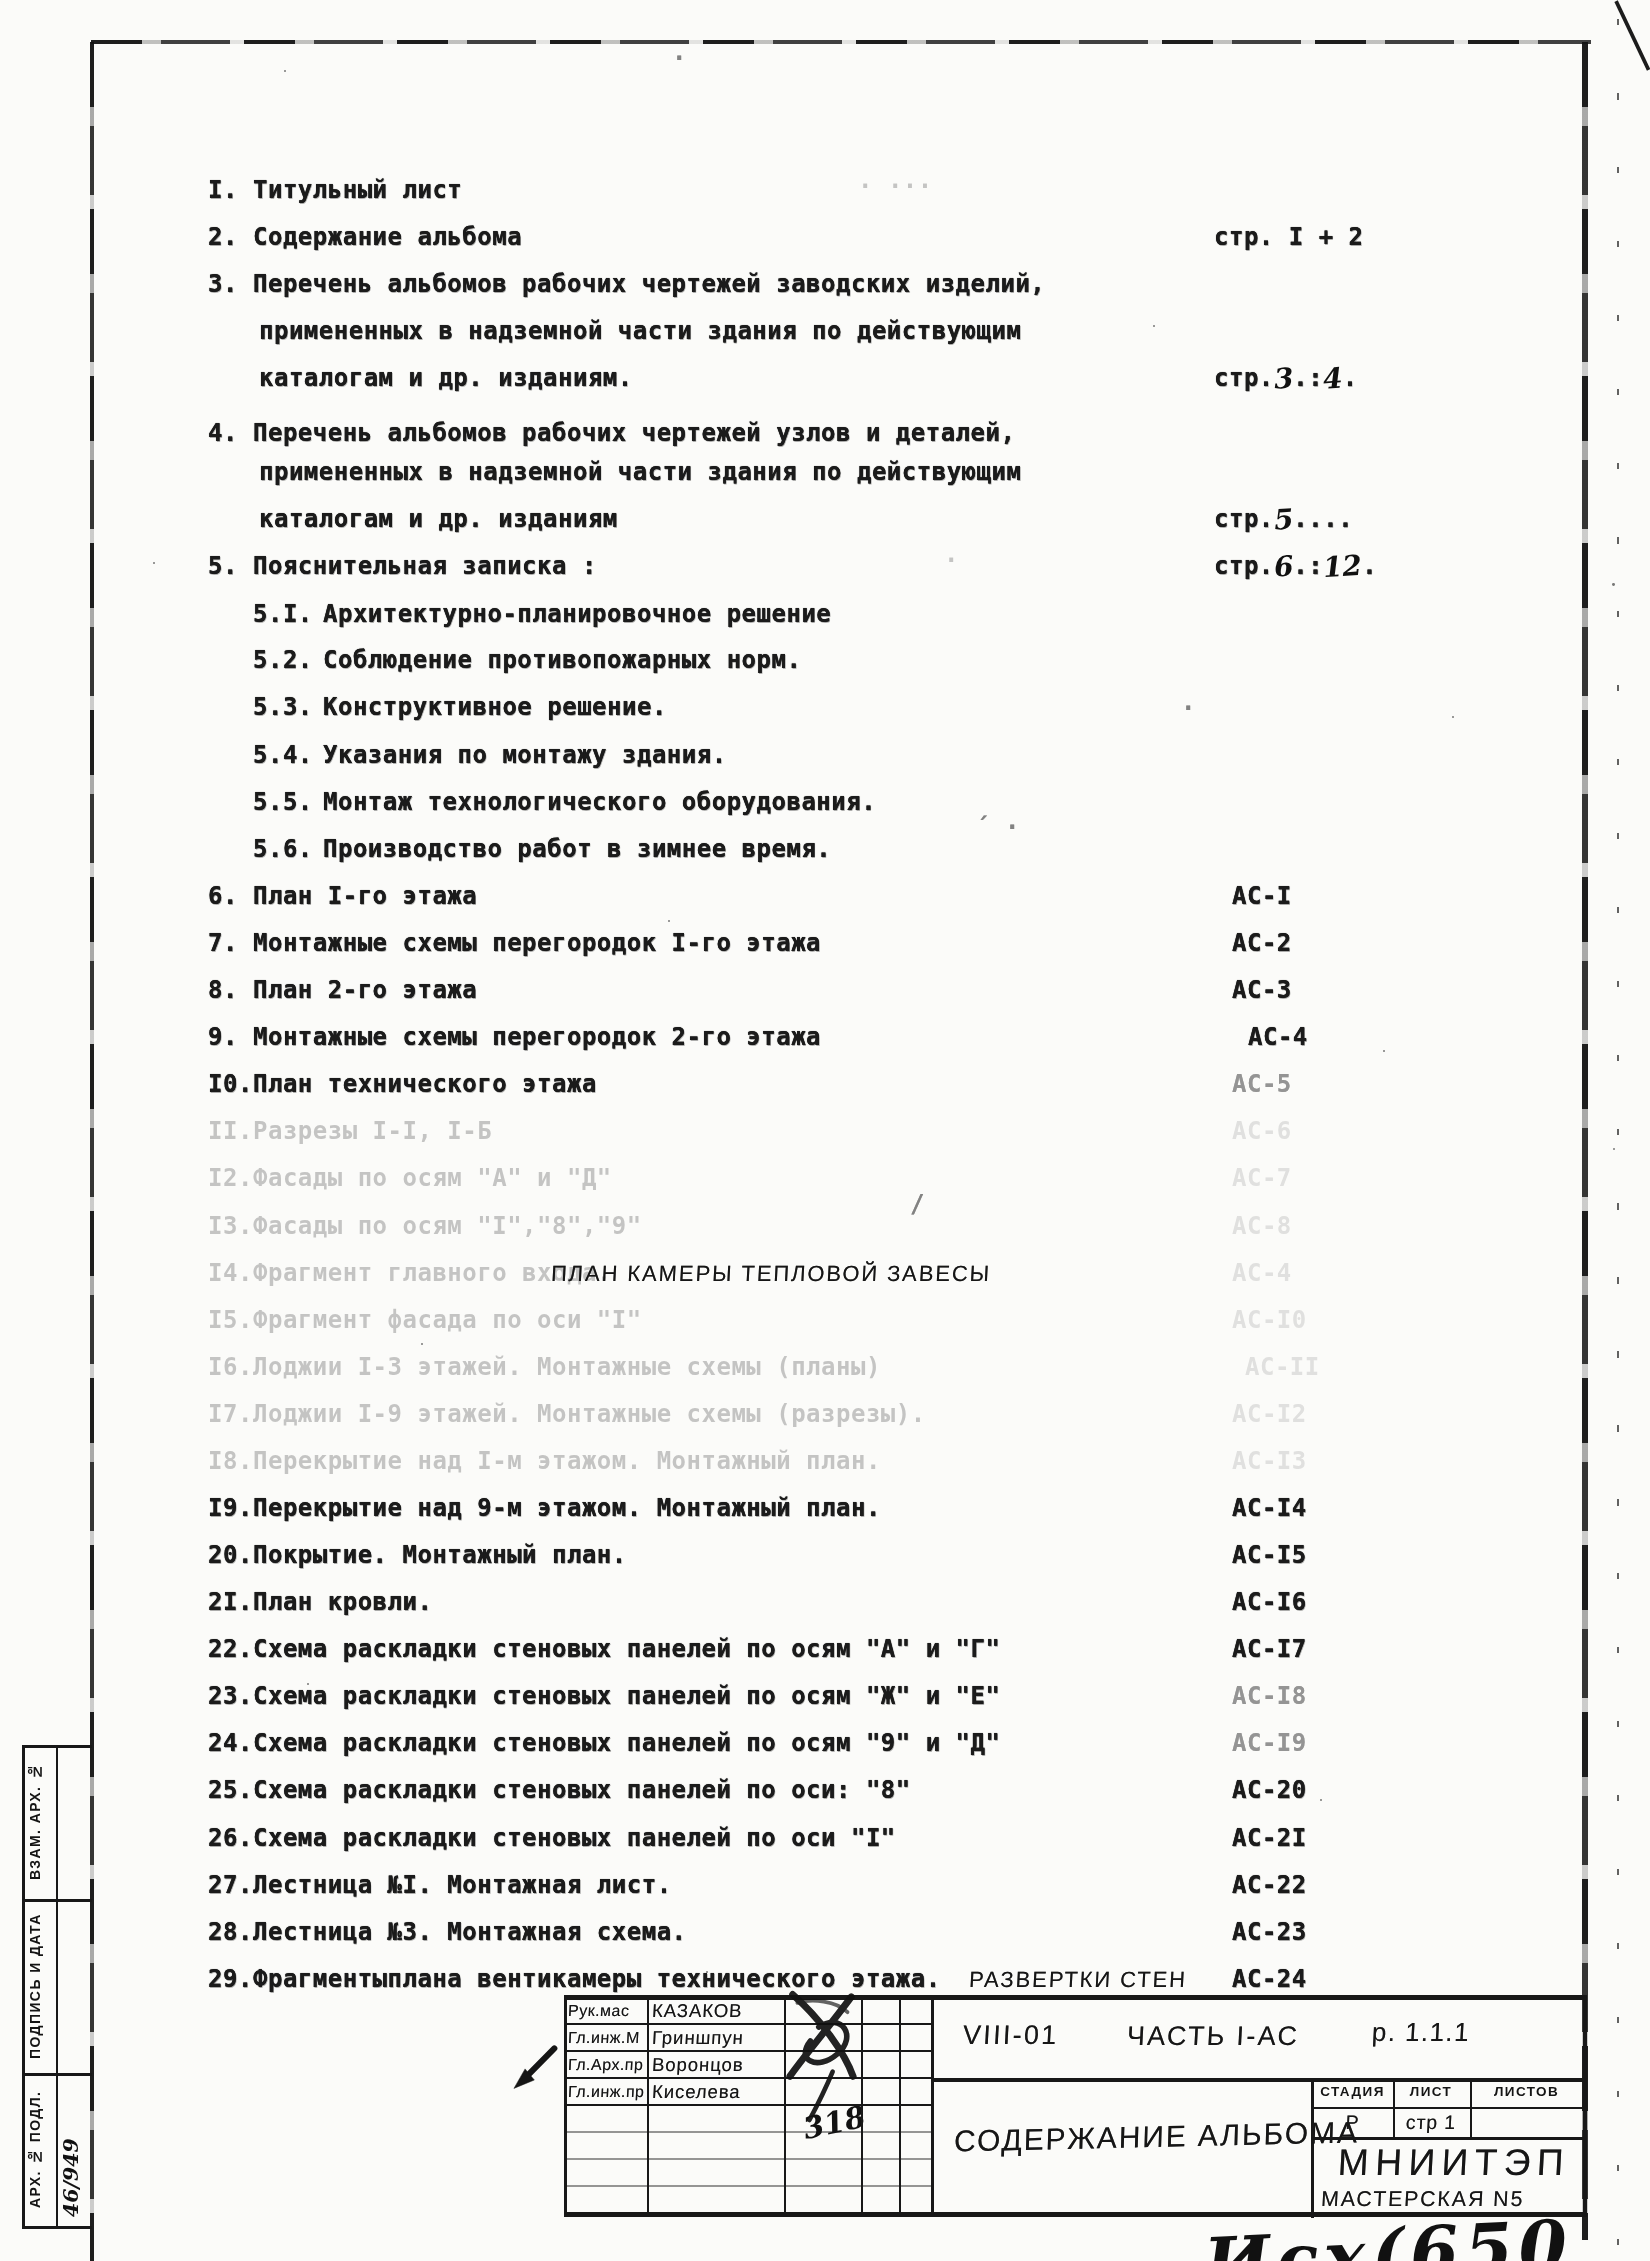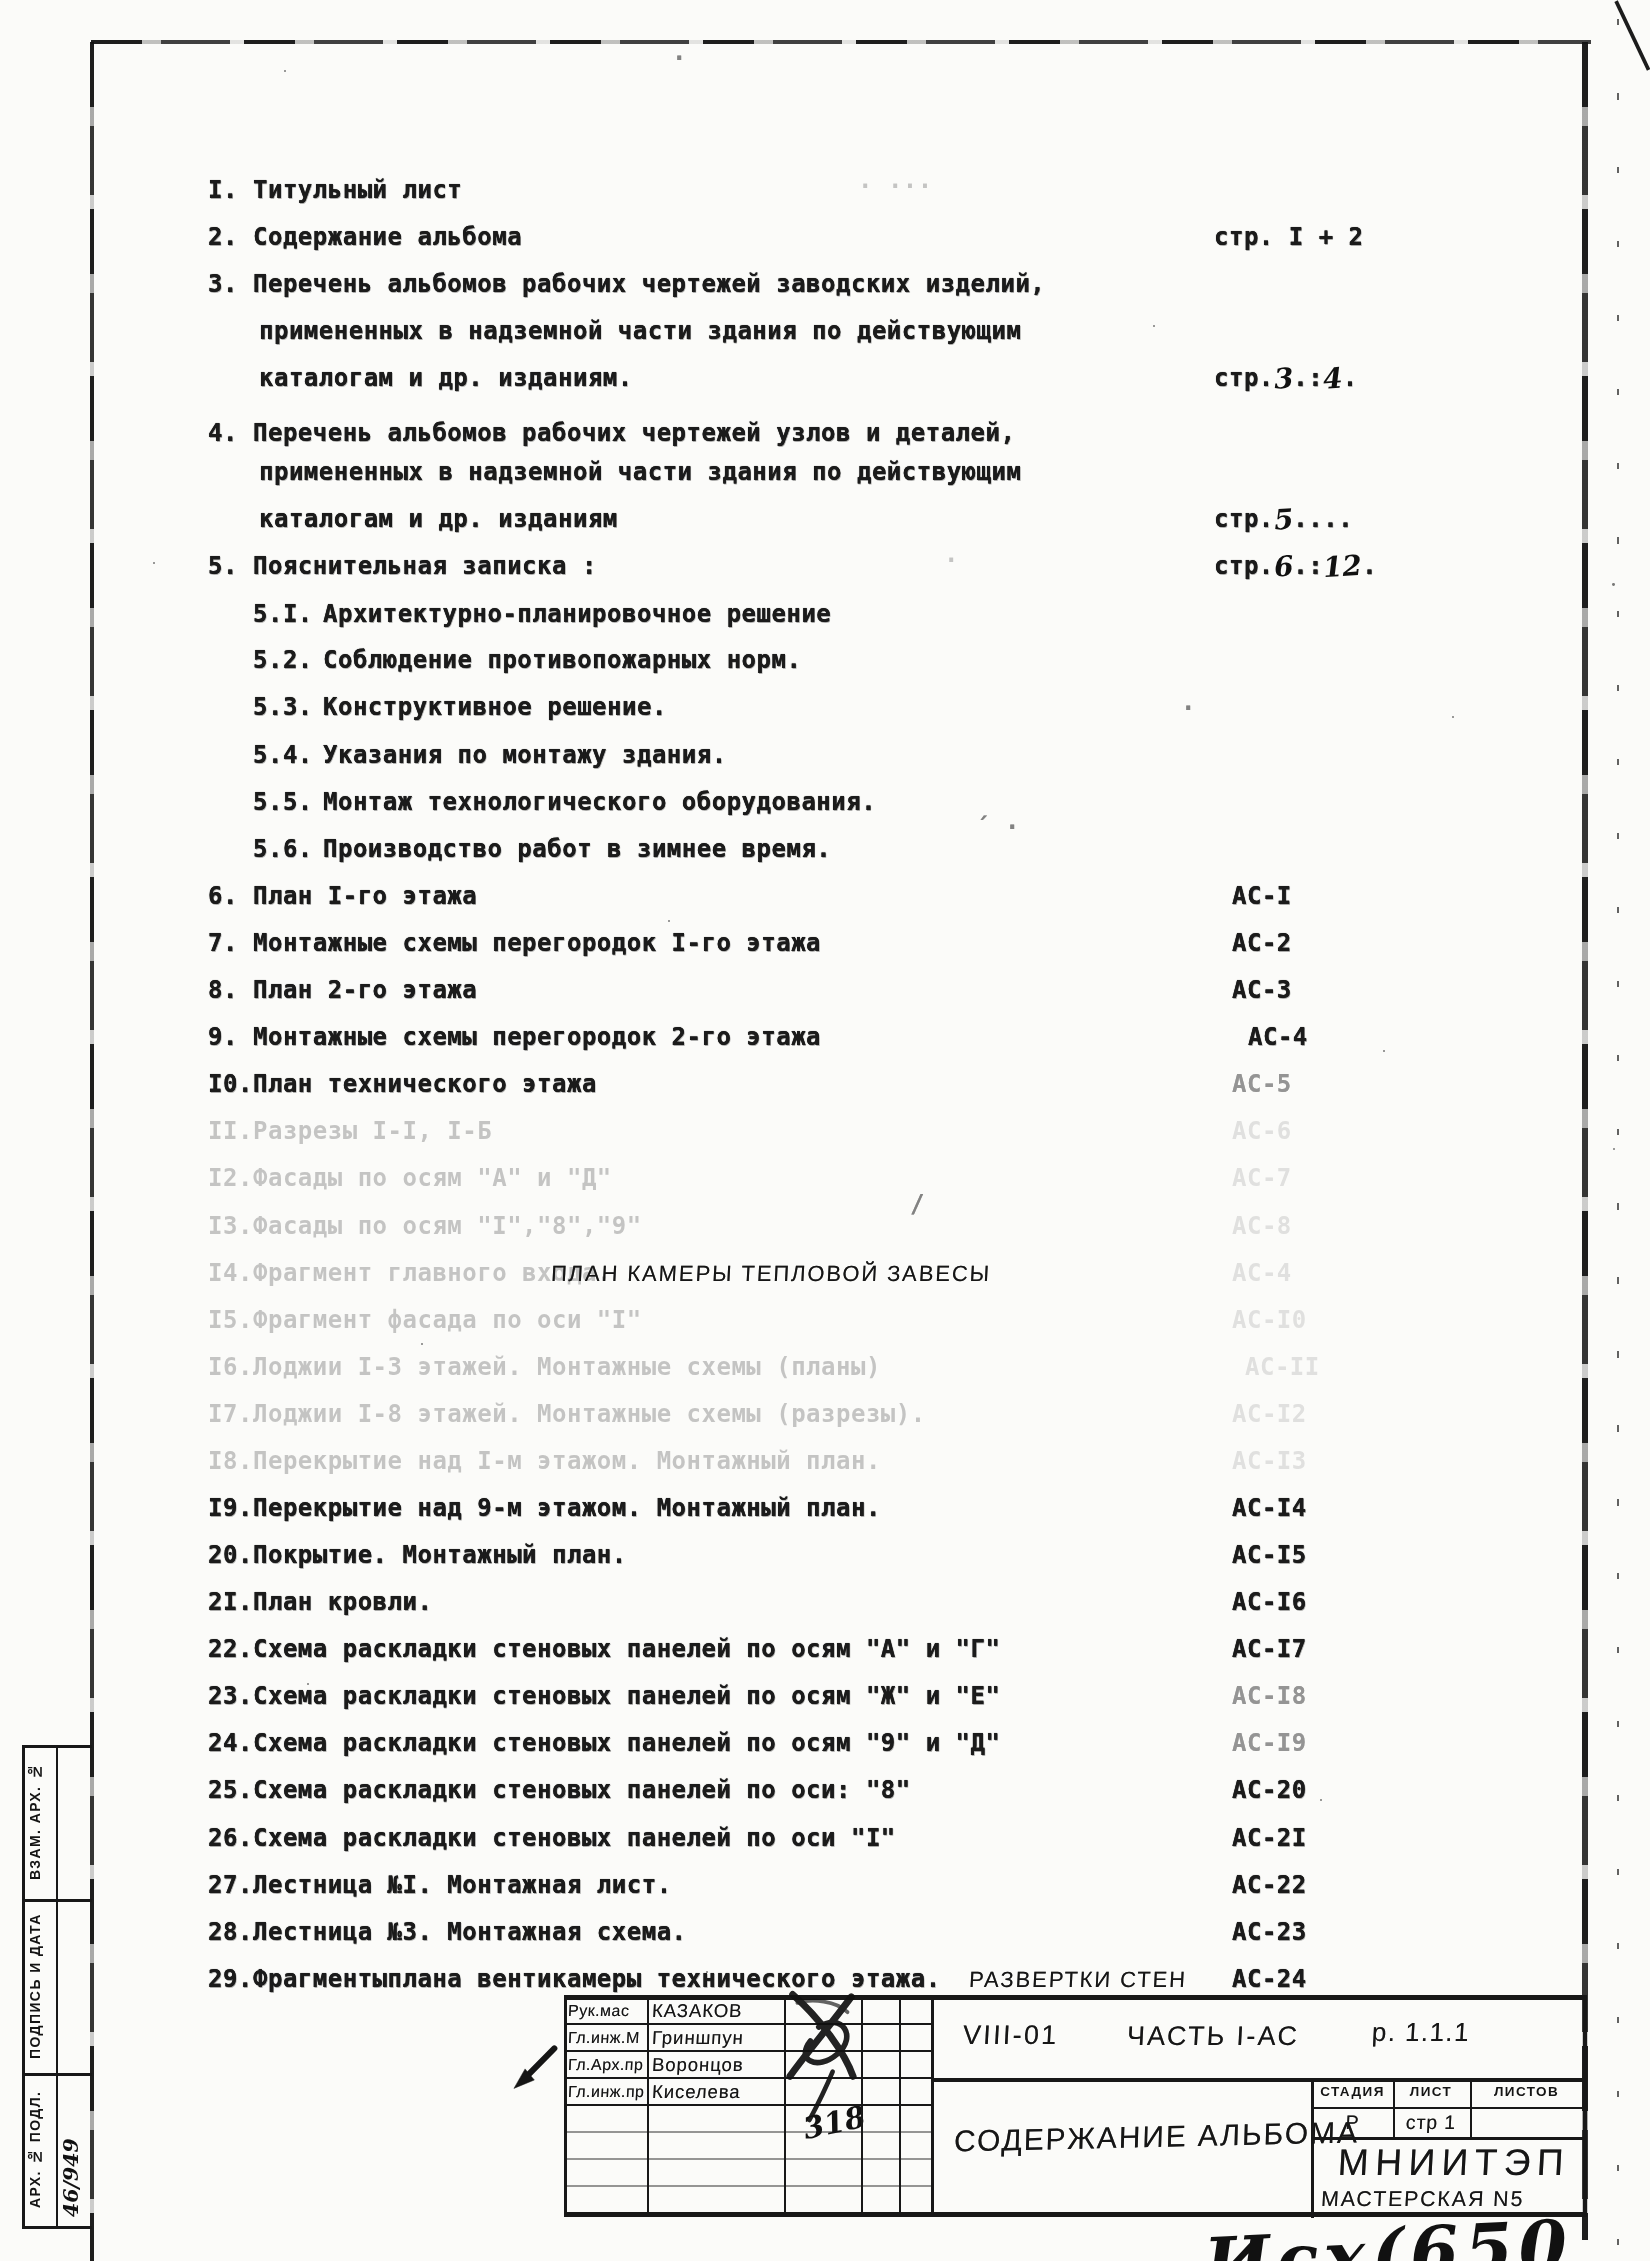--- a/index.html
+++ b/index.html
@@ -120,21 +120,21 @@
         <span class="typed fade2">АС-4</span>
       </div>
       <div class="abs typed fade2" style="left: 208px; top: 1307px;"><span class="tnum">I5.</span><span class="ttext">Фрагмент фасада по оси "I"</span></div>
       <div class="abs refwrap fade2" style="left: 1232px; top: 1307px;">
         <span class="typed fade2">АС-I0</span>
       </div>
       <div class="abs typed fade2" style="left: 208px; top: 1354px;"><span class="tnum">I6.</span><span class="ttext">Лоджии I-3 этажей. Монтажные схемы (планы)</span></div>
       <div class="abs refwrap fade2" style="left: 1232px; top: 1354px; margin-left: 13px;">
         <span class="typed fade2">АС-II</span>
       </div>
-      <div class="abs typed fade2" style="left: 208px; top: 1401px;"><span class="tnum">I7.</span><span class="ttext">Лоджии I-8 этажей. Монтажные схемы (разрезы).</span></div>
+      <div class="abs typed fade2" style="left: 208px; top: 1401px;"><span class="tnum">I7.</span><span class="ttext">Лоджии I-9 этажей. Монтажные схемы (разрезы).</span></div>
       <div class="abs refwrap fade2" style="left: 1232px; top: 1401px;">
         <span class="typed fade2">АС-I2</span>
       </div>
       <div class="abs typed fade2" style="left: 208px; top: 1448px;"><span class="tnum">I8.</span><span class="ttext">Перекрытие над I-м этажом. Монтажный план.</span></div>
       <div class="abs refwrap fade2" style="left: 1232px; top: 1448px;">
         <span class="typed fade2">АС-I3</span>
       </div>
       <div class="abs typed" style="left: 208px; top: 1495px;"><span class="tnum">I9.</span><span class="ttext">Перекрытие над 9-м этажом. Монтажный план.</span></div>
       <div class="abs refwrap" style="left: 1232px; top: 1495px;">
         <span class="typed">АС-I4</span>

